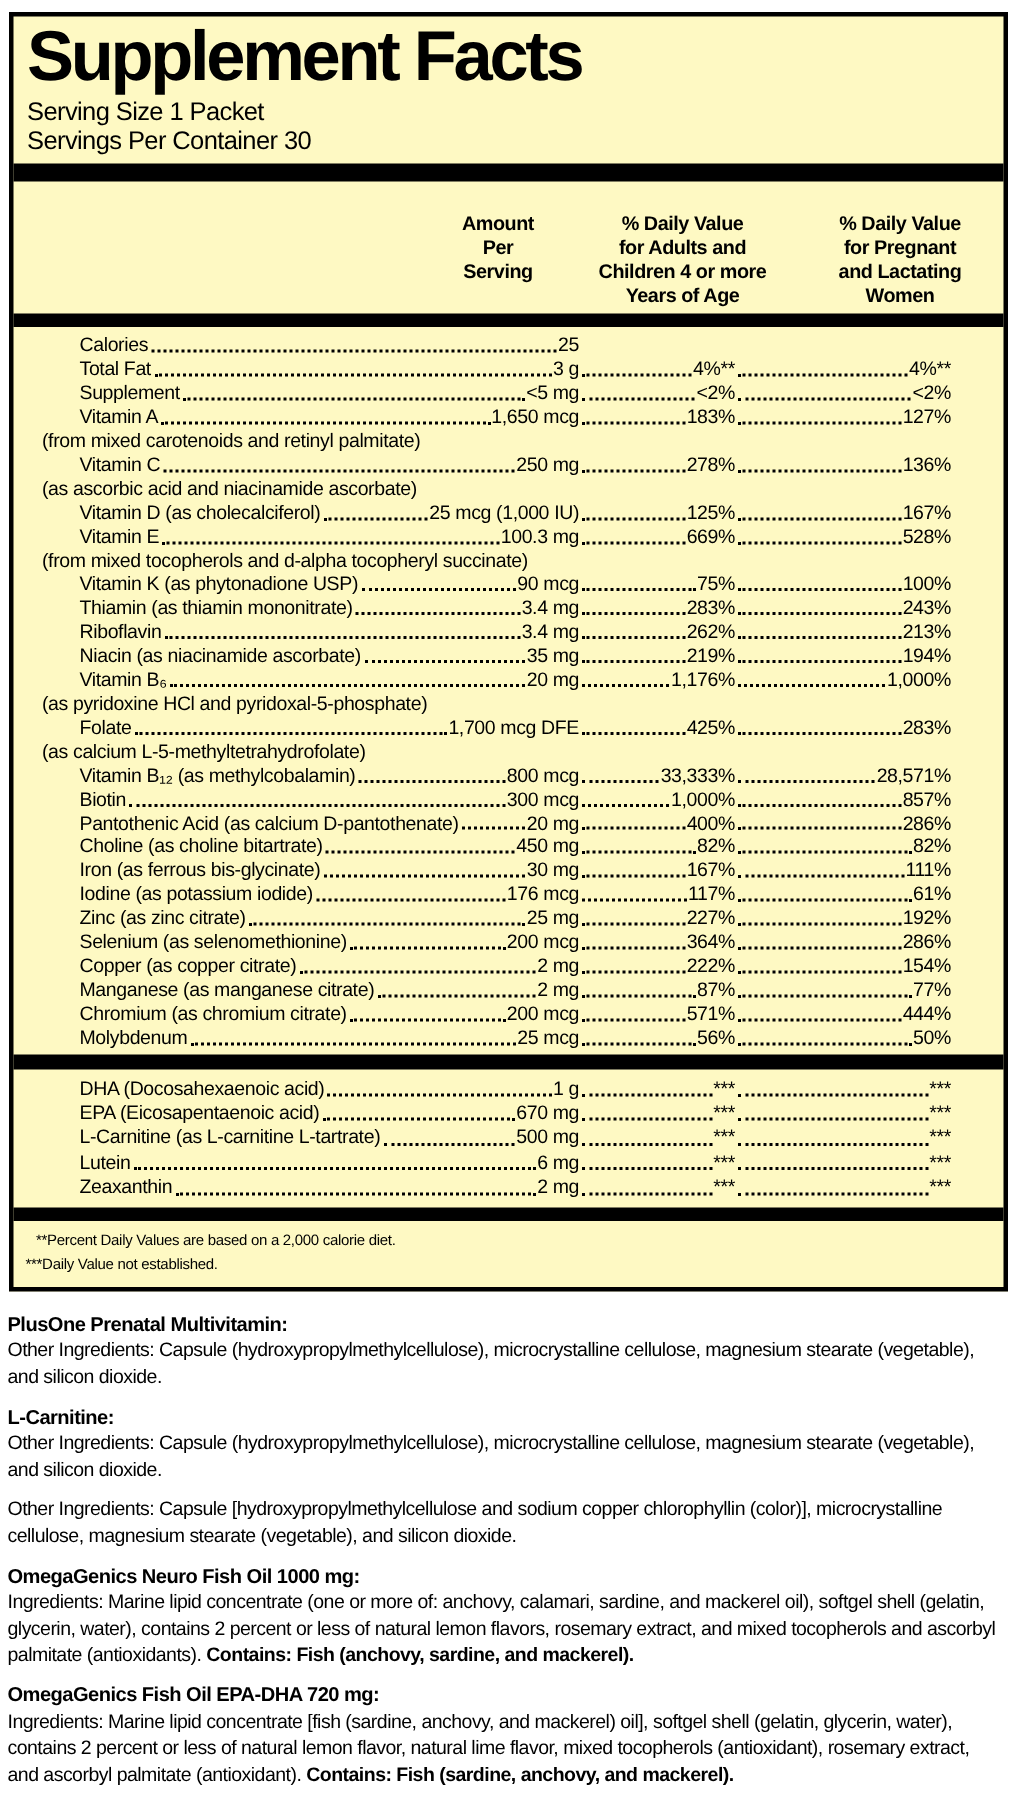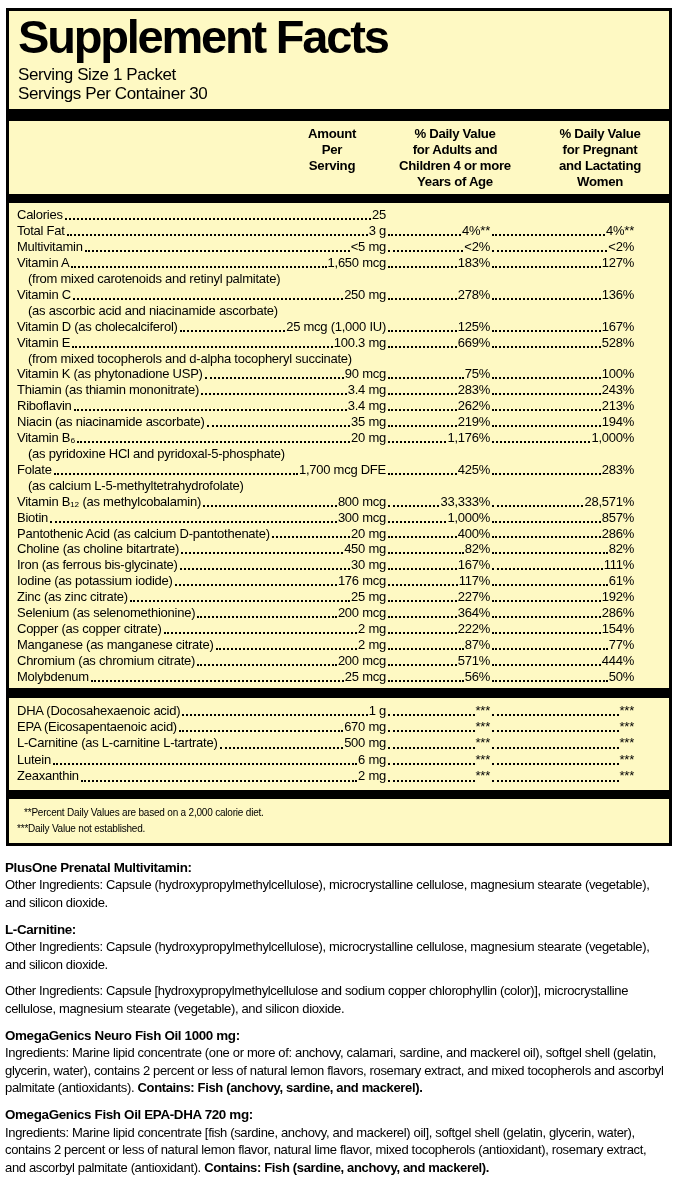--- a/index.html
+++ b/index.html
@@ -4,28 +4,28 @@
 <style>
   html,body{margin:0;padding:0;background:#fff;}
   body{width:679px;height:1204px;color:#000;font-family:"Liberation Sans",sans-serif;-webkit-font-smoothing:antialiased;}
   .facts-box{margin:8px 7px 0 6px;border:3px solid #000;background:#fef9c3;}
   .title{font-size:47px;font-weight:bold;letter-spacing:-2.2px;line-height:1.02;padding:2px 6px 0 9px;white-space:nowrap;}
   .serving{font-size:17px;line-height:1.15;letter-spacing:-0.4px;padding:4px 17px 5px 9px;}
   .bar{background:#000;width:100%;}
   .bar-thick{height:12px;}
   .bar-med{height:9px;}
   .bar-med2{height:10px;}
-  .headrow{display:flex;justify-content:flex-end;gap:8px;padding:5px 8px 5px 0;font-weight:bold;font-size:13.2px;line-height:1.2;text-align:center;letter-spacing:-0.3px;}
+  .headrow{display:flex;justify-content:flex-end;gap:8px;padding:20px 8px 5px 0;font-weight:bold;font-size:13.2px;line-height:1.2;text-align:center;letter-spacing:-0.3px;}
   .h-amount{width:78px;white-space:pre-line;}
   .h-adult{width:152px;white-space:pre-line;}
   .h-pregnant{width:122px;white-space:pre-line;}
   .rows{padding:4px 35px 3px 8px;font-size:13px;line-height:15.9px;letter-spacing:-0.25px;}
   .rows2{padding:5px 35px 5px 8px;font-size:13px;line-height:16.4px;letter-spacing:-0.25px;}
   .frow{display:flex;}
-  .c1{flex:1 1 auto;display:flex;min-width:0;}
+  .c1{flex:1 1 auto;display:flex;min-width:0;margin-left:36px;}
   .c2{flex:0 0 104px;display:flex;}
   .c3{flex:0 0 144px;display:flex;}
   .nm,.val{white-space:nowrap;}
   .dots{flex:1 1 auto;border-bottom:2px dotted #000;margin:0 1px 3px 2px;min-width:5px;}
   .note{padding-left:11px;}
   .foot{padding:6px 8px 5px 8px;font-size:10px;line-height:16.6px;letter-spacing:-0.2px;}
   .foot .f1{padding-left:7px;}
   .bottom{padding:13px 10px 0 5px;font-size:13px;line-height:17.6px;letter-spacing:-0.35px;}
   .sec{margin:0 0 9px 0;}
   .sec h3{font-size:13.4px;font-weight:bold;margin:0;line-height:17.6px;letter-spacing:-0.35px;}
@@ -96,21 +96,21 @@
             <span class="dots"></span>
             <span class="val">4%**</span>
           </div>
         </div>
 
       </div>
 
       <div>
         <div class="frow">
           <div class="c1">
-            <span class="nm">Multivitamin</span>
+            <span class="nm">Supplement</span>
             <span class="dots"></span>
             <span class="val">&lt;5 mg</span>
           </div>
           <div class="c2">
             <span class="dots"></span>
             <span class="val">&lt;2%</span>
           </div>
           <div class="c3">
             <span class="dots"></span>
             <span class="val">&lt;2%</span>

